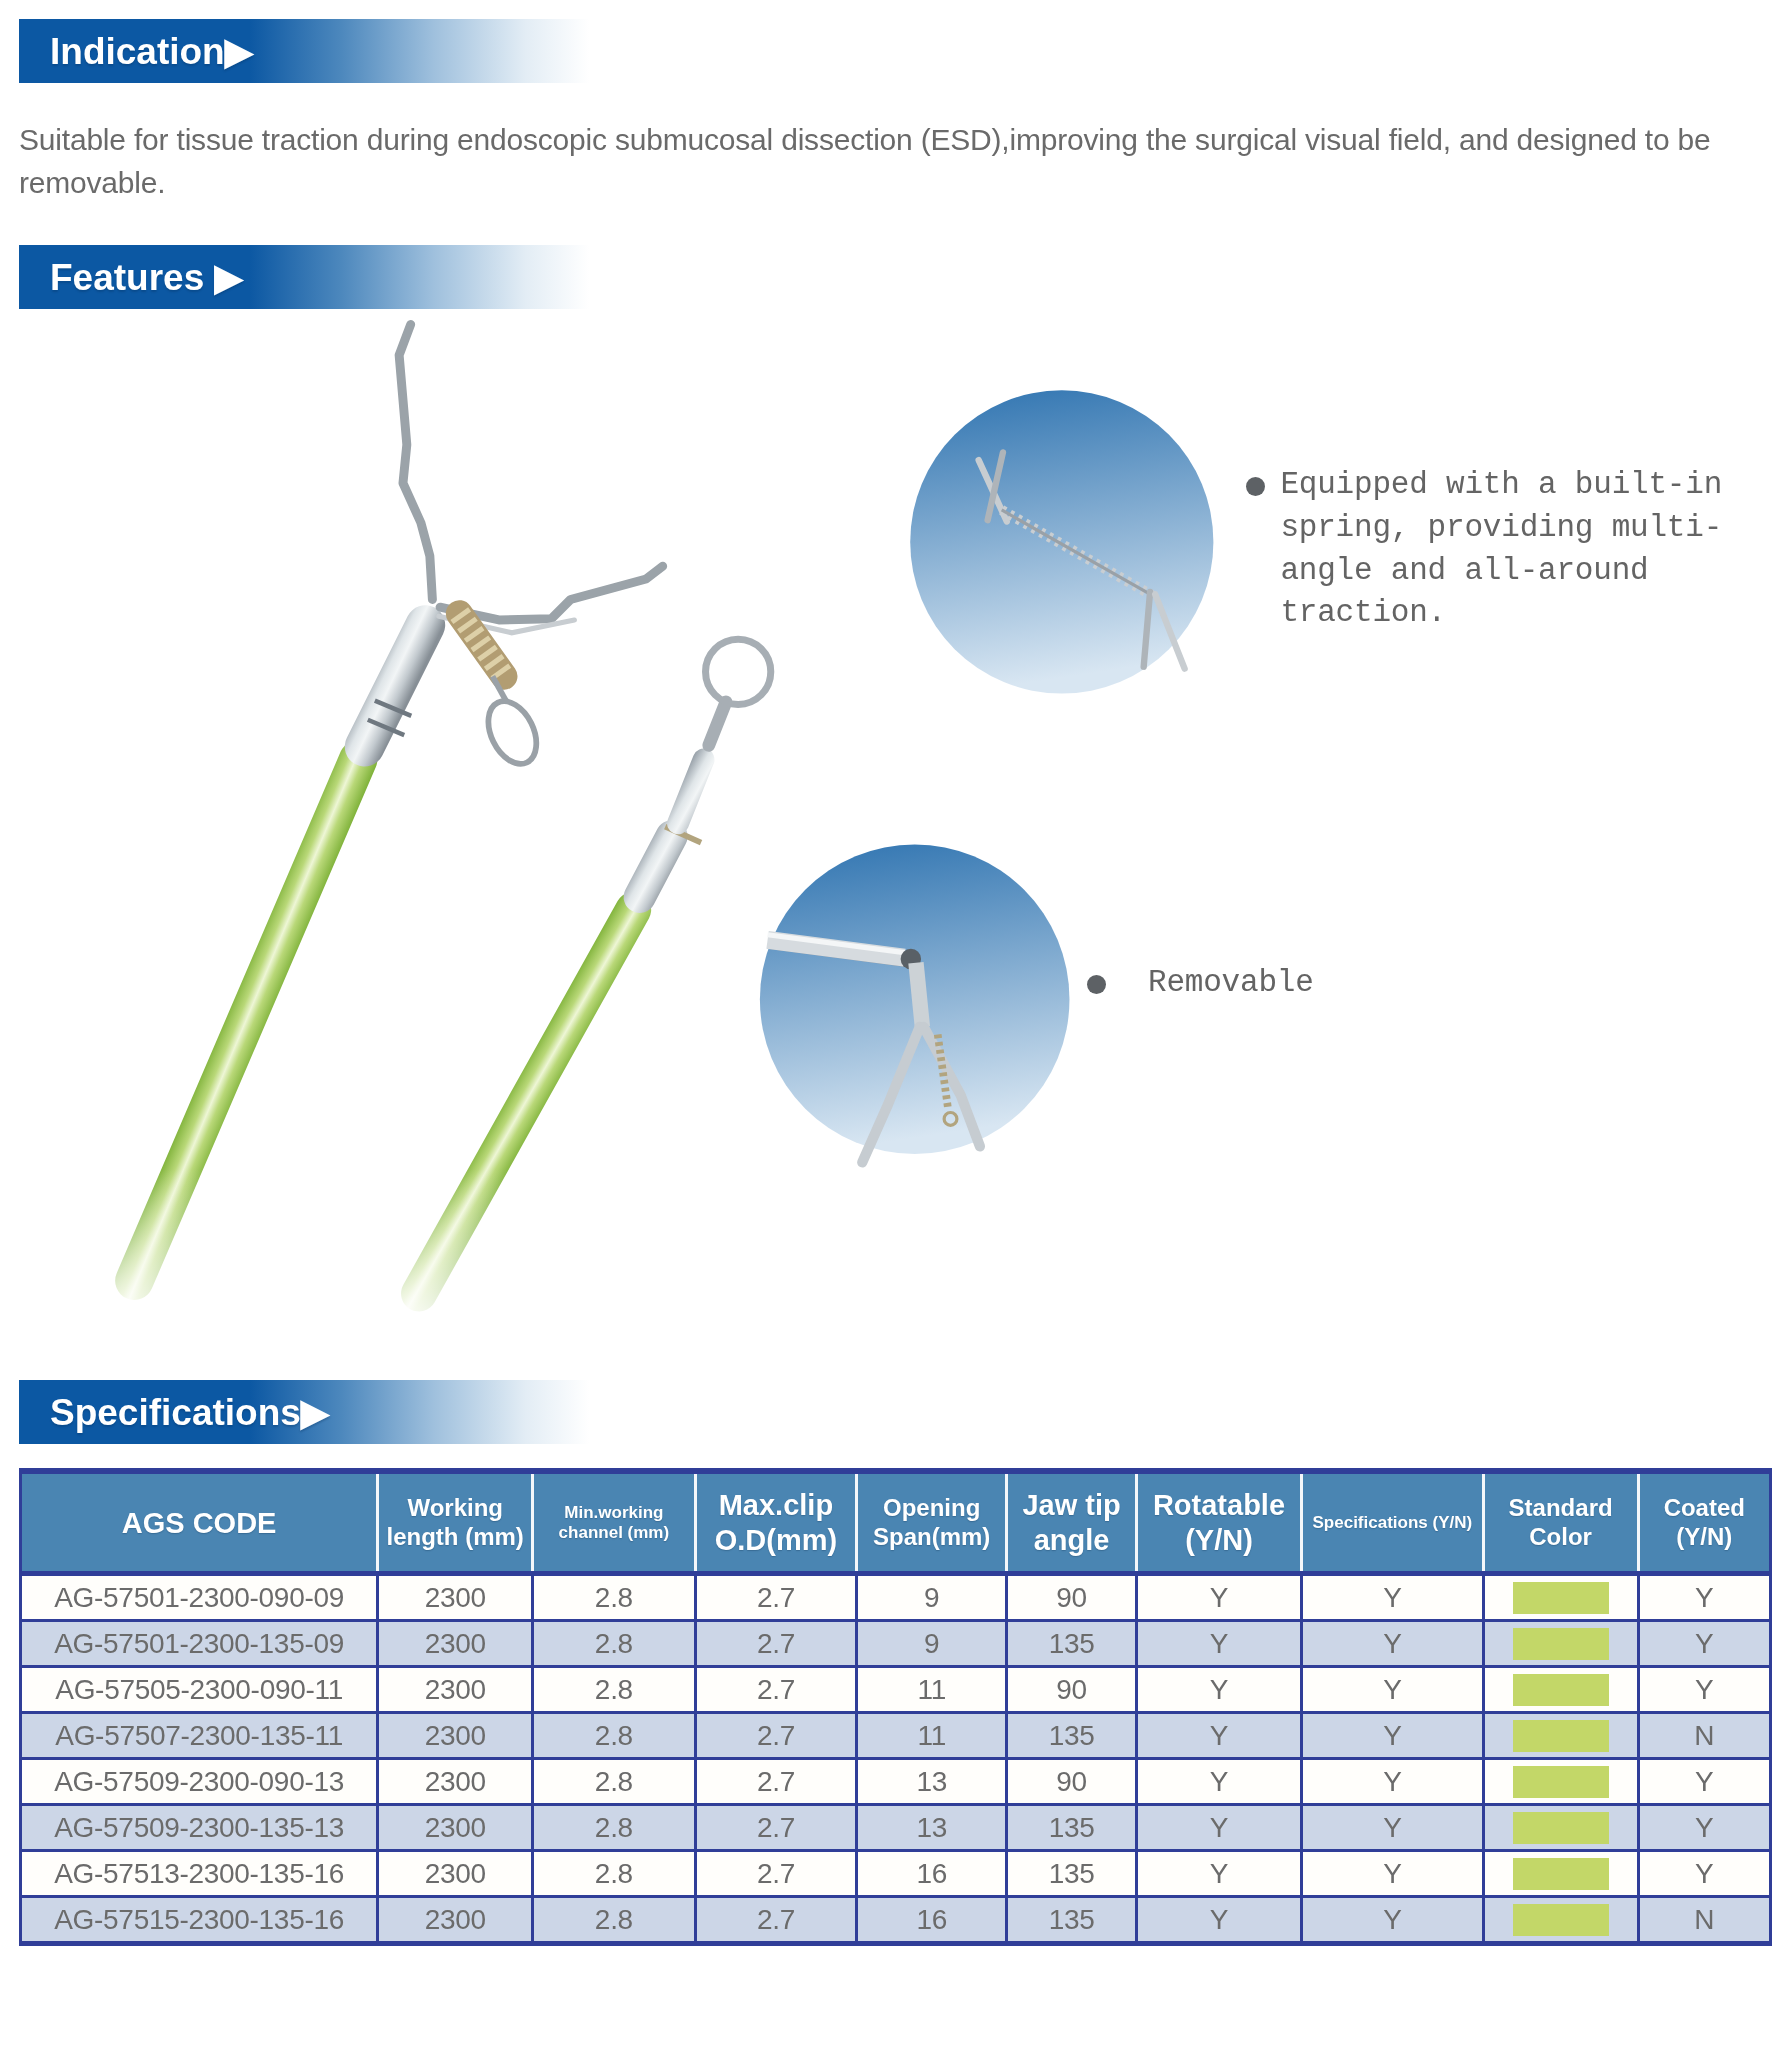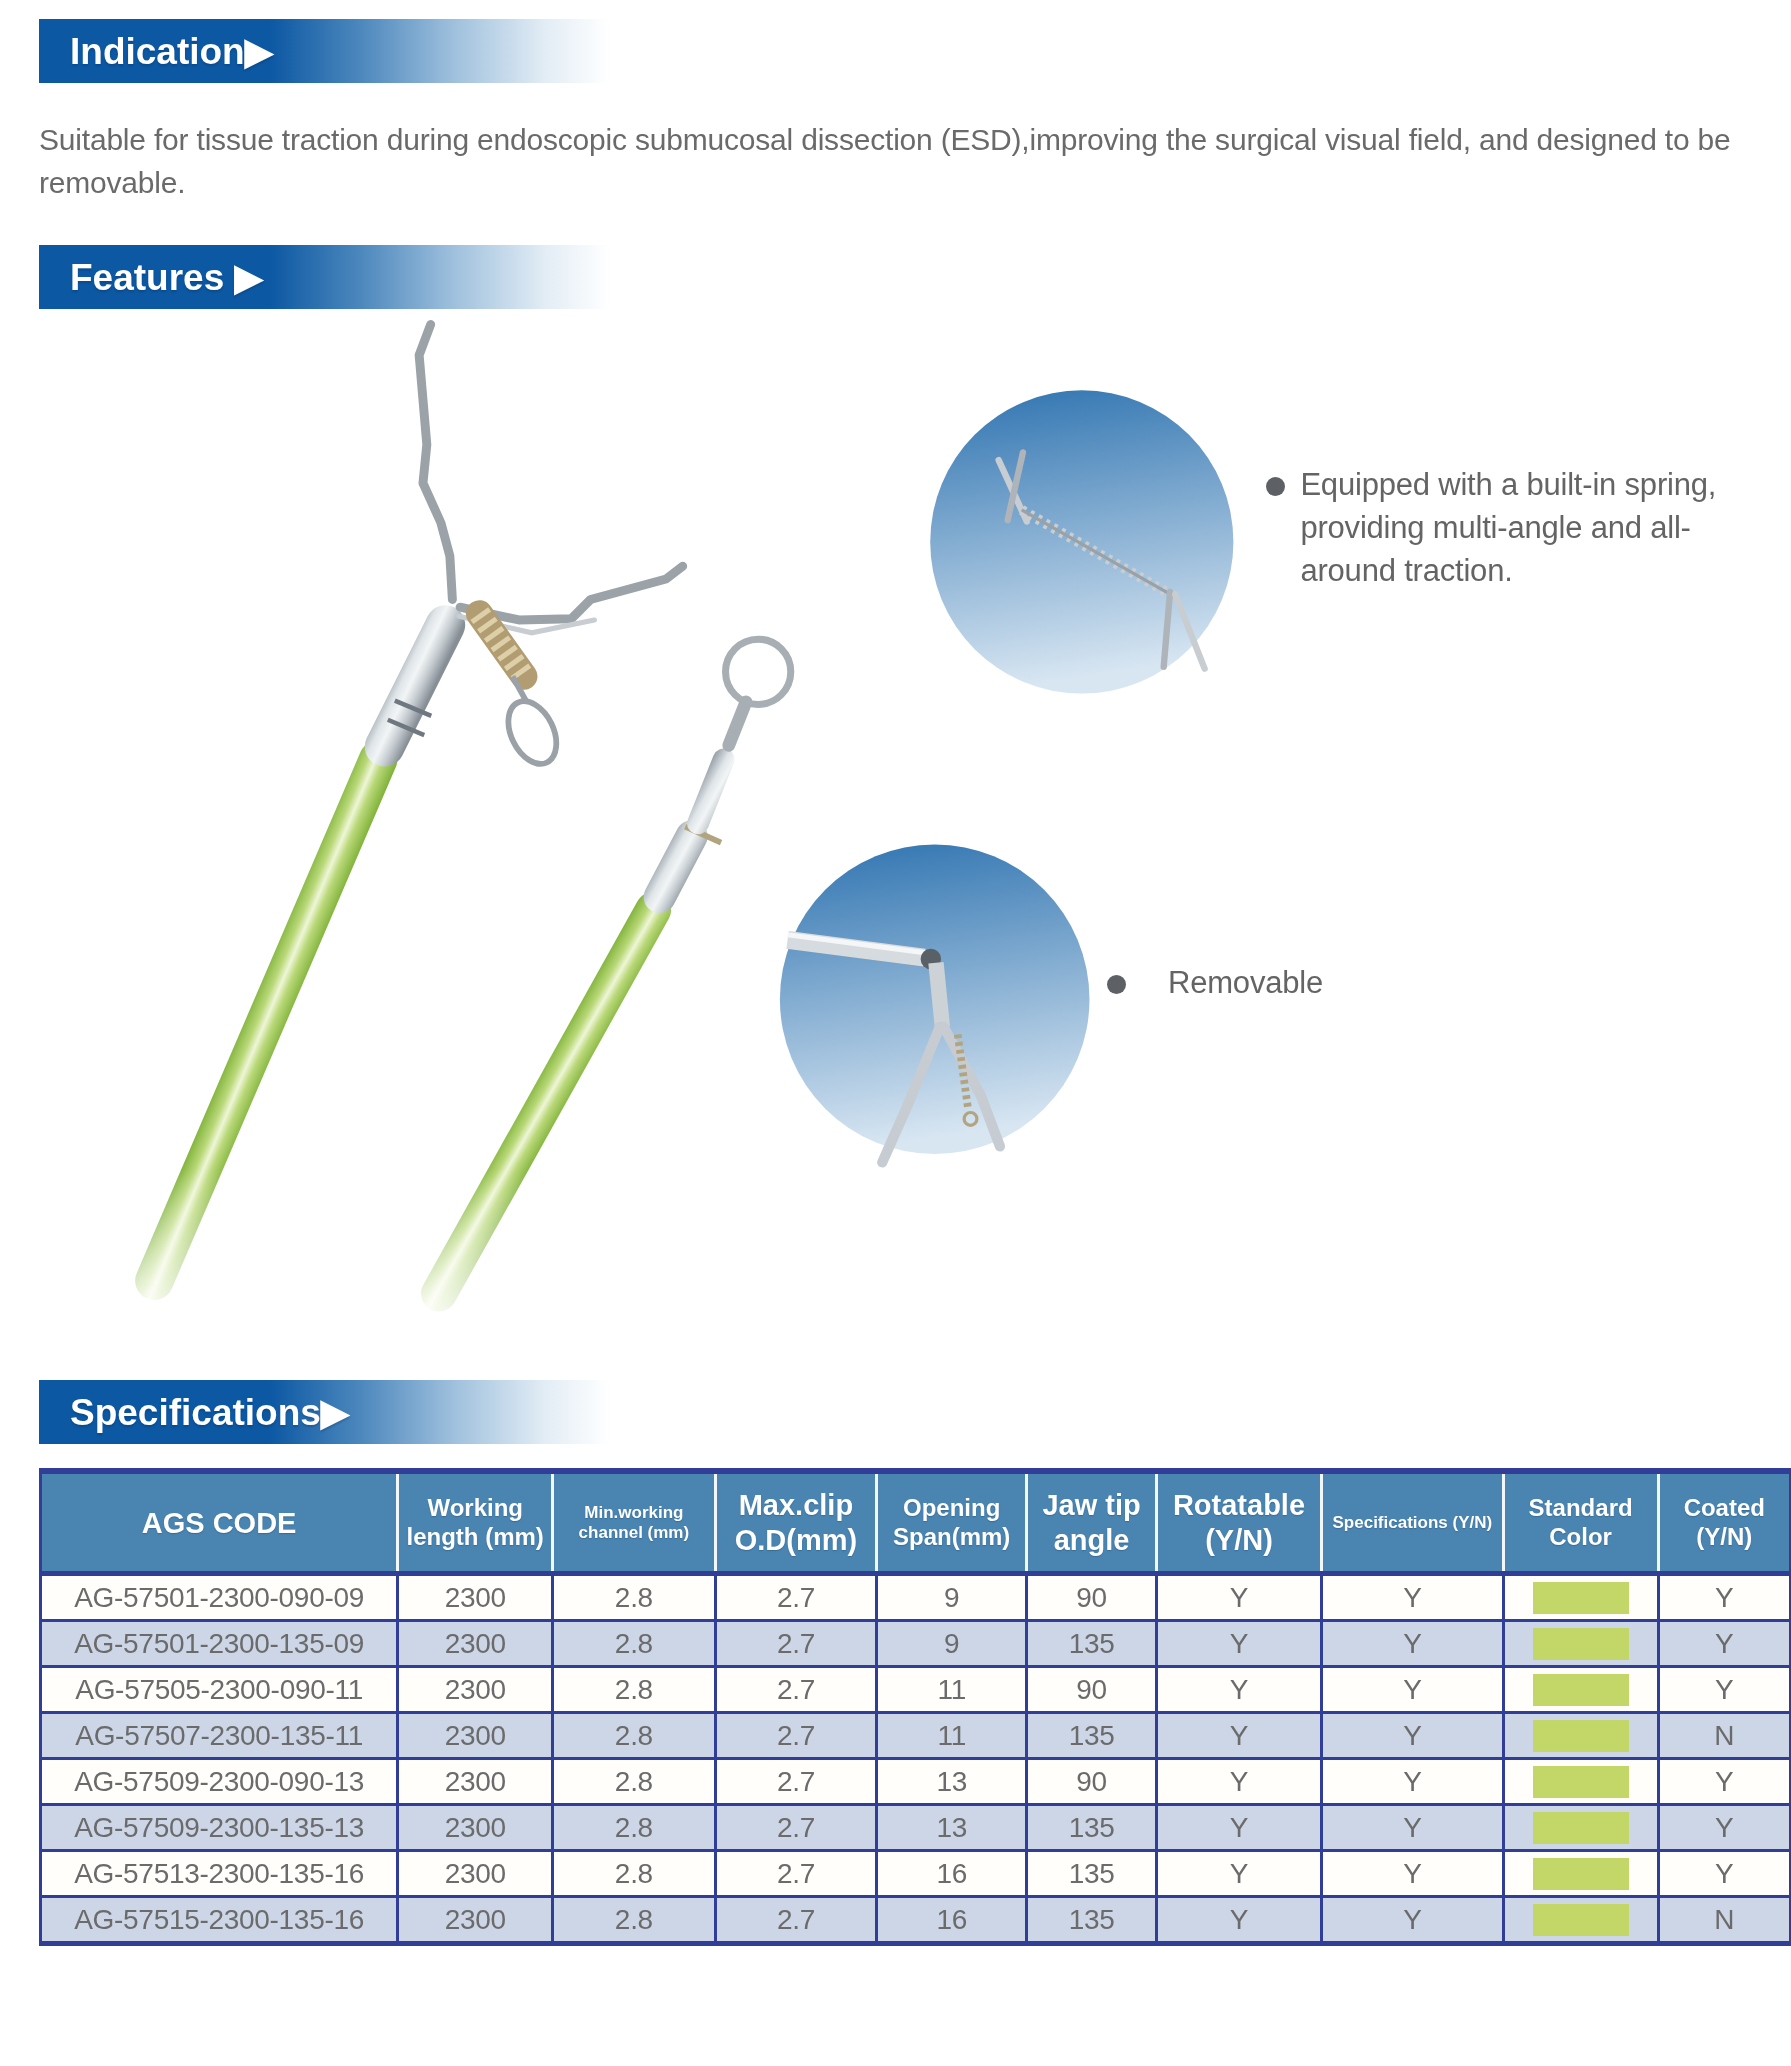--- a/index.html
+++ b/index.html
@@ -4,21 +4,20 @@
 <style>
   html,body{margin:0;padding:0;background:#ffffff;}
   .page{
     position:relative;
     width:1791px;height:2066px;
     background:#ffffff;
     font-family:"Liberation Sans",sans-serif;
     overflow:hidden;
     box-sizing:border-box;
     padding-top:19px;
-    padding-left:20px;
   }
   
   .section-bar{
     margin-left:19px;
     width:576px;height:64px;
     background:linear-gradient(90deg,var(--bar-blue,#0c58a3) 0%,var(--bar-blue,#0c58a3) 40%,#4d88bd 56%,#9fc0dd 72%,#e3edf5 88%,#ffffff 99%);
     display:flex;align-items:center;
     box-sizing:border-box;
     padding-left:31px;
   }
@@ -51,20 +50,21 @@
     gap:15.4px;
   }
   .bullet .dot{
     flex:0 0 auto;
     width:19px;height:19px;border-radius:50%;
     background:#5d6165;margin-top:12.8px;
   }
   .bullet .bullet-text{
     font-size:31px;line-height:1.38;color:#646464;
     letter-spacing:-0.2px;
+    font-family:Liberation Mono, monospace;
   }
   .bullet-spring{left:1246px;top:146px;}
   .bullet-spring .bullet-text{max-width:467px;}
   .bullet-removable{left:1087px;top:644px;gap:42px;}
   .bar-specs{margin-top:64px;text-align:right;}
   
   table.spec{
     margin:24px 19px 0 19px;
     width:1753px;
     border-collapse:collapse;

